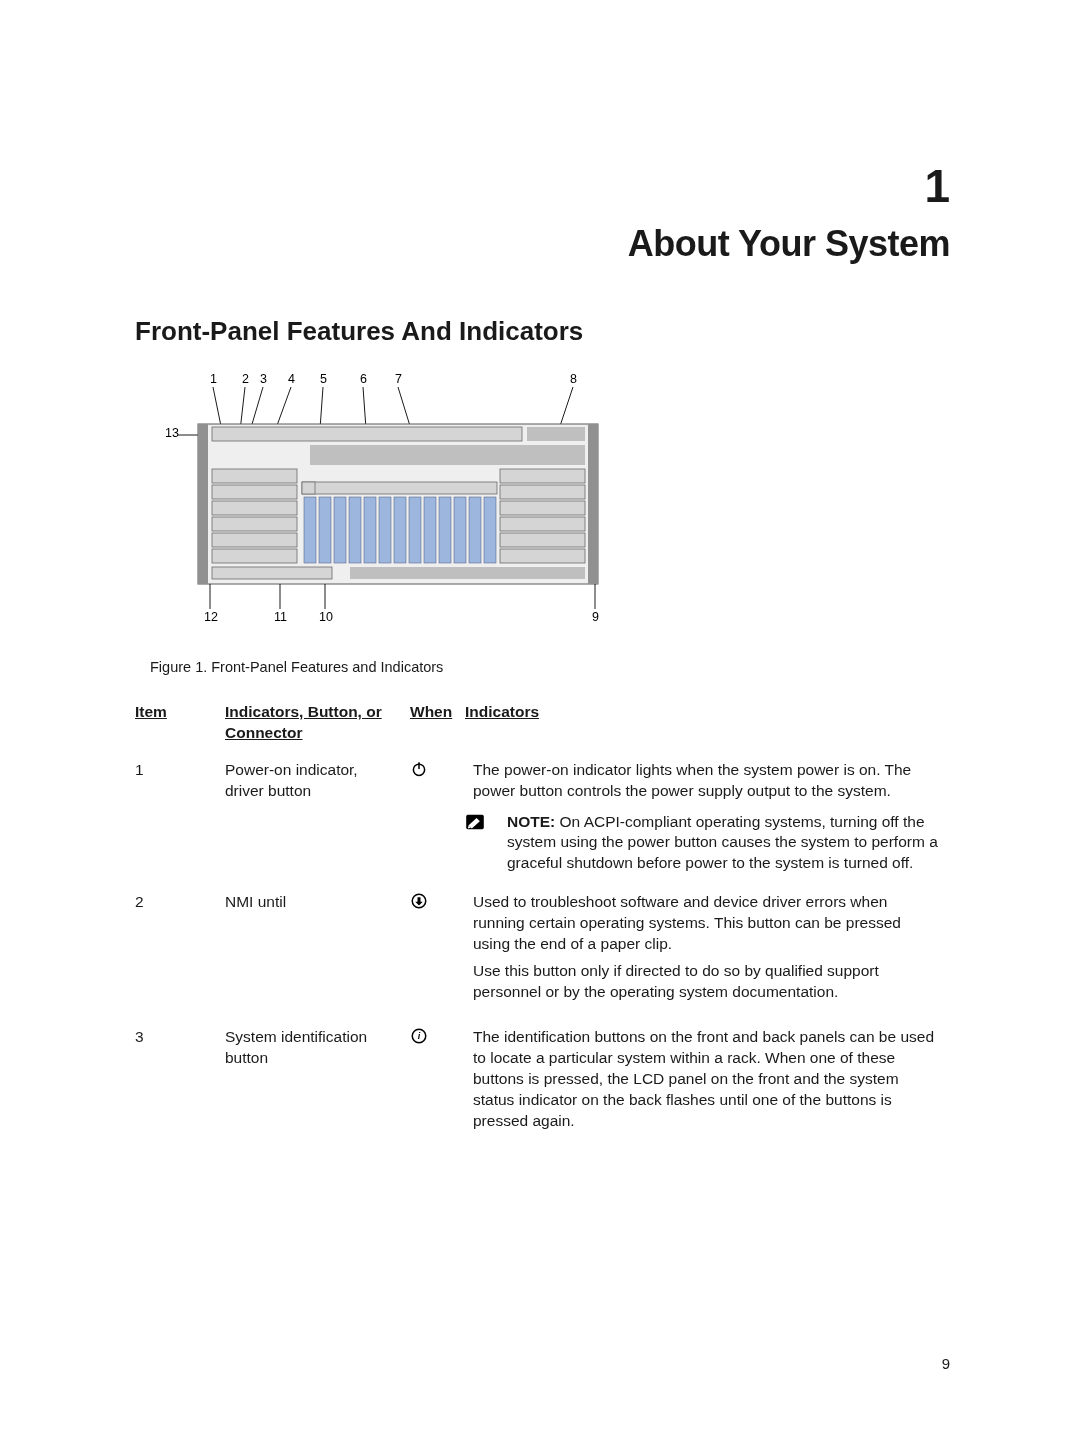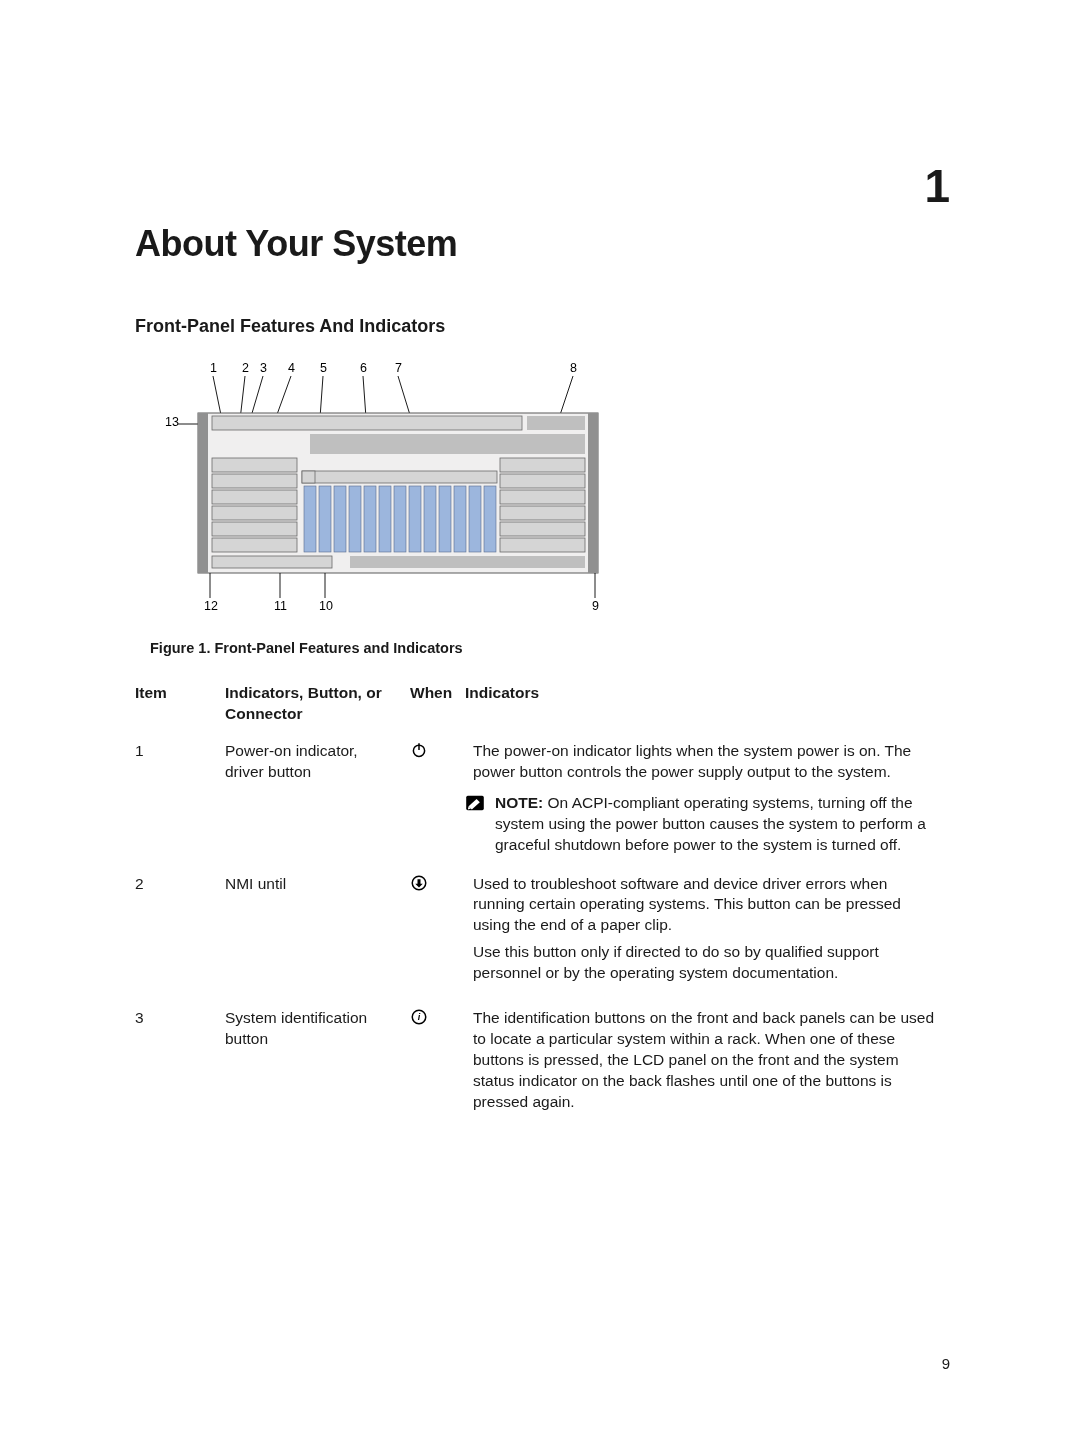--- a/index.html
+++ b/index.html
@@ -24,63 +24,65 @@
     right: 130px;
     font-size: 46px;
     font-weight: 700;
     text-align: right;
   }
   h1 {
     font-size: 36px;
     font-weight: 700;
     margin: 60px 0 45px 0;
     letter-spacing: -0.5px;
+    text-align: right;
   }
   h2 {
-    font-size: 18px;
+    font-size: 26px;
     font-weight: 700;
     margin: 20px 0 20px 0;
   }
   .figure-wrap {
     margin: 10px 0 10px 15px;
   }
   .figure-img {
     width: 475px;
     height: auto;
   }
   .figure-caption {
     font-size: 14.5px;
-    font-weight: 700;
-    margin: 16px 0 20px 0;
+    font-weight: 400;
+    margin: 24px 0 20px 0;
   }
   table.features {
     width: 100%;
     border-collapse: collapse;
     font-size: 15.5px;
     table-layout: fixed;
   }
   table.features th {
     text-align: left;
     font-weight: 700;
     vertical-align: top;
     padding: 4px 8px 10px 0;
+    text-decoration: underline;
   }
   table.features td {
     vertical-align: top;
     padding: 6px 10px 12px 0;
   }
   .col-item   { width: 90px; }
   .col-ind    { width: 185px; }
   .col-icon   { width: 55px; text-align: left; }
   .col-desc   { width: auto; }
   .icon-cell svg { width: 18px; height: 18px; display: inline-block; vertical-align: top; }
   .note-block {
     display: flex;
     align-items: flex-start;
-    gap: 10px;
+    gap: 22px;
     margin-top: 10px;
     padding-left: 0;
   }
   .note-block .note-icon {
     flex: 0 0 auto;
     width: 20px;
     height: 16px;
     margin-top: 2px;
   }
   .note-block .note-text {

